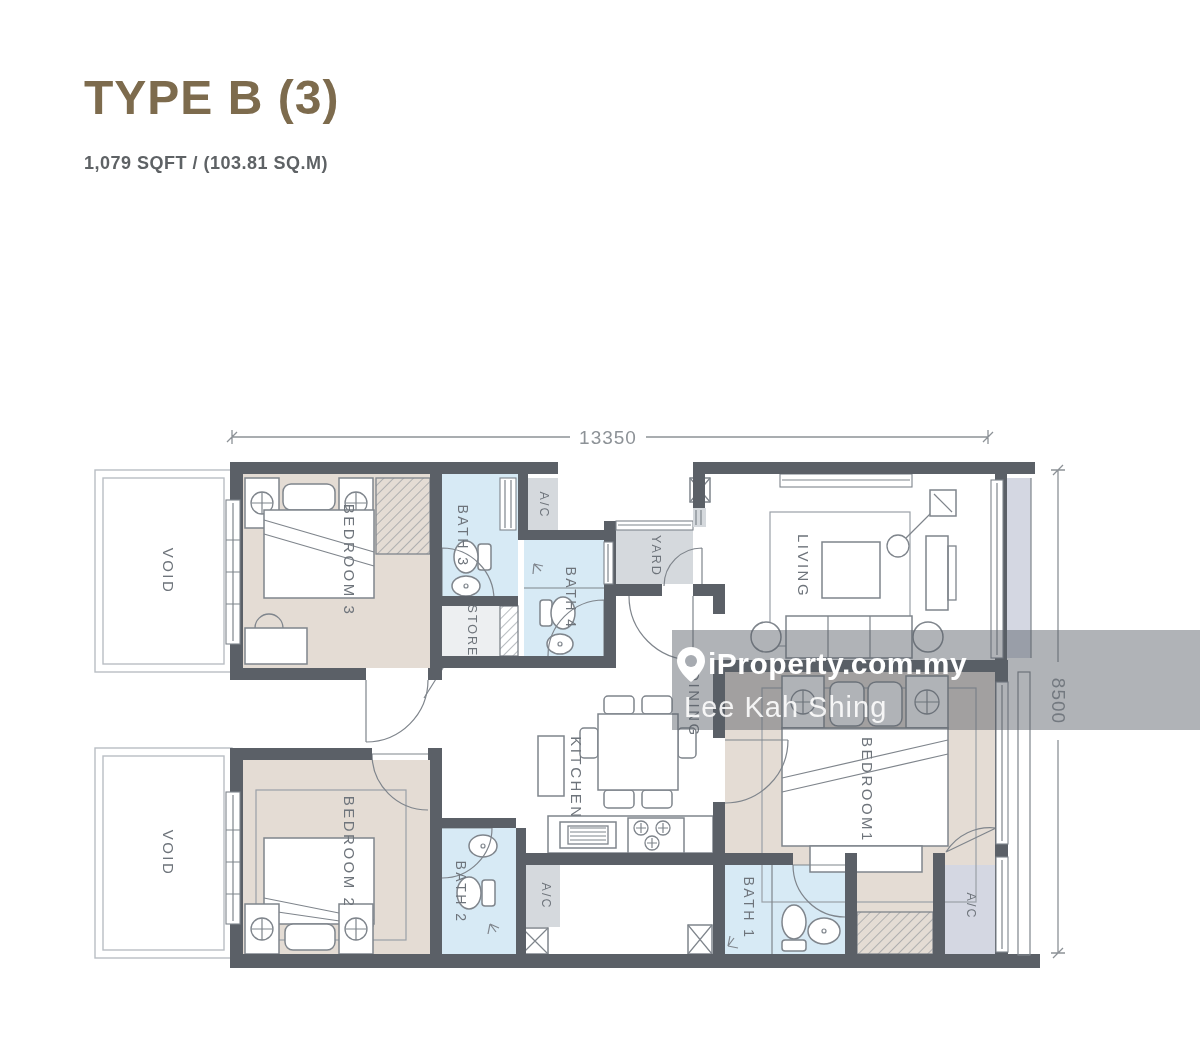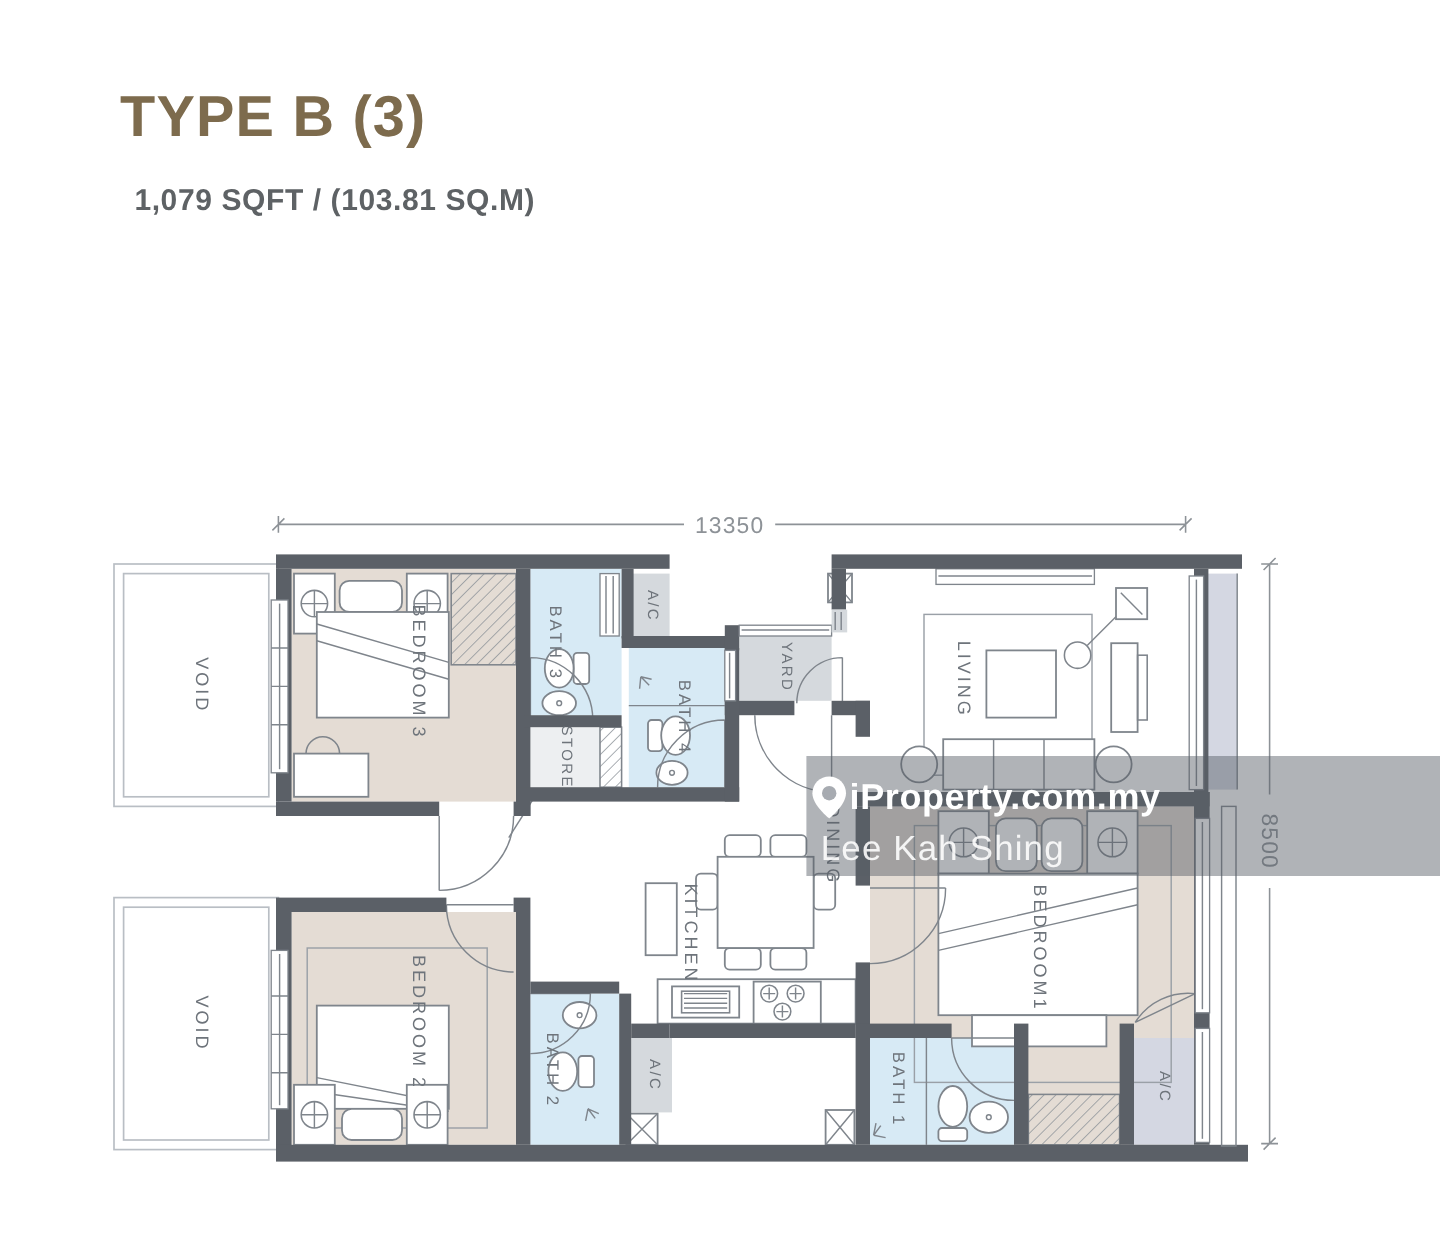--- a/index.html
+++ b/index.html
@@ -1,19 +1,19 @@
 <!DOCTYPE html>
 <html style="--title: #7d6b4d; --subtitle: #5e6265; --wall: #5b6067; --line: #7f858c; --beige: #e4dcd4; --blue: #d7eaf5; --gray: #d5d9dd; --lavender: #d4d7e2; --store: #edeff1; --label: #6e747b; --dim: #8d9297; --wm: rgba(88,93,101,0.47);"><head>
 <meta charset="utf-8">
 <style>
   html,body{margin:0;padding:0;background:#fff;}
   body{width:1200px;height:1050px;position:relative;font-family:"Liberation Sans",sans-serif;overflow:hidden;}
-  .header{position:absolute;left:100px;top:70px;}
+  .header{position:absolute;left:84px;top:70px;}
   .title{margin:0;font-size:48px;font-weight:bold;letter-spacing:1px;color:var(--title);}
-  .spec{margin:12px;font-size:25px;font-weight:bold;color:var(--subtitle);letter-spacing:.5px;}
+  .spec{margin:0;font-size:18px;font-weight:bold;color:var(--subtitle);letter-spacing:.5px;}
   .spec.first{margin-top:28px;}
   .spec.second{margin-top:12px;}
   svg{position:absolute;left:0;top:0;}
   .wall{fill:var(--wall);stroke:none;}
   .thin{stroke:var(--line);stroke-width:1.2;fill:none;}
   .slab{stroke:#b9bec4;stroke-width:1.4;fill:#fff;}
   .furn{stroke:var(--line);stroke-width:1.5;fill:#fff;}
   .furnn{stroke:var(--line);stroke-width:1.3;fill:none;}
   .rug{stroke:#9aa0a7;stroke-width:1.2;fill:none;}
   .arc{stroke:var(--line);stroke-width:1.2;fill:none;}

